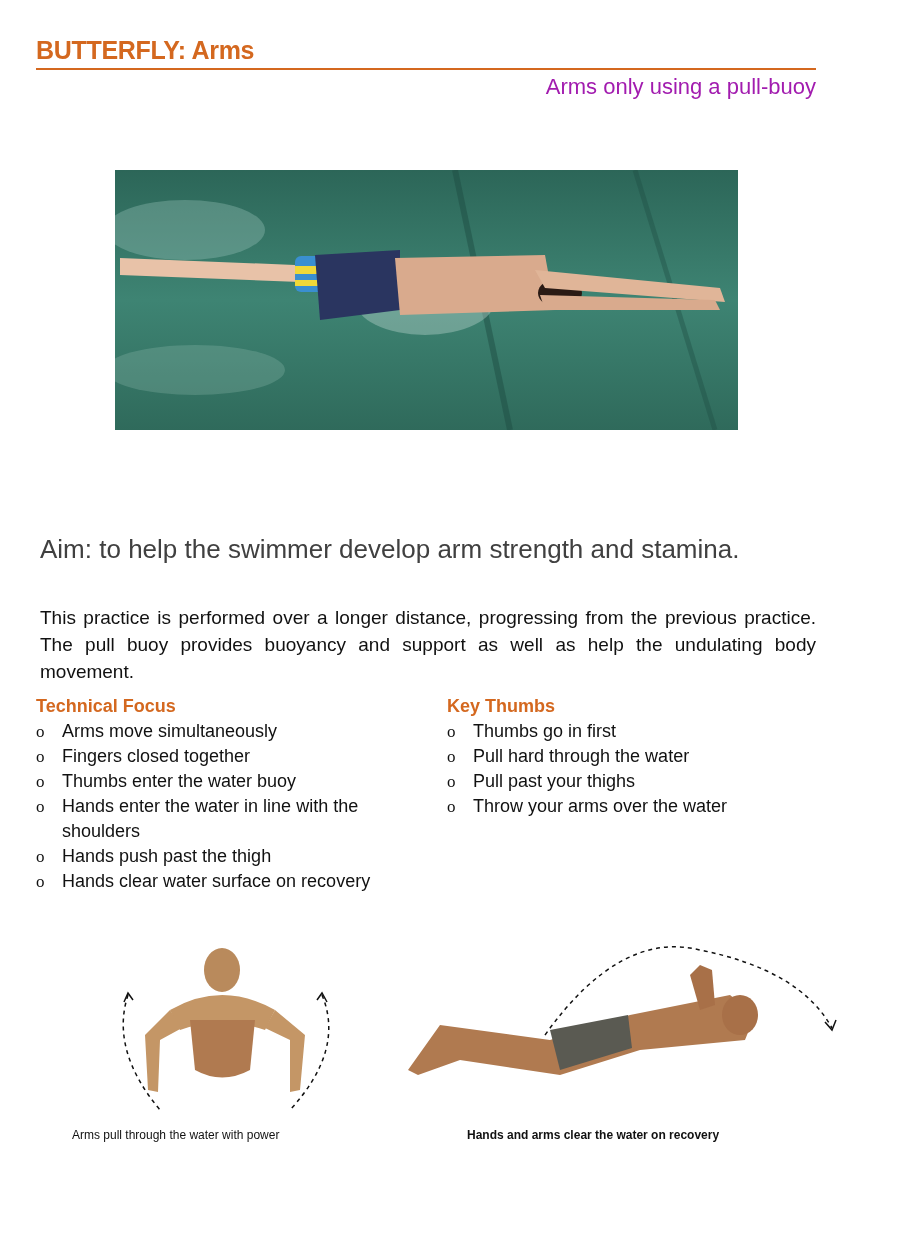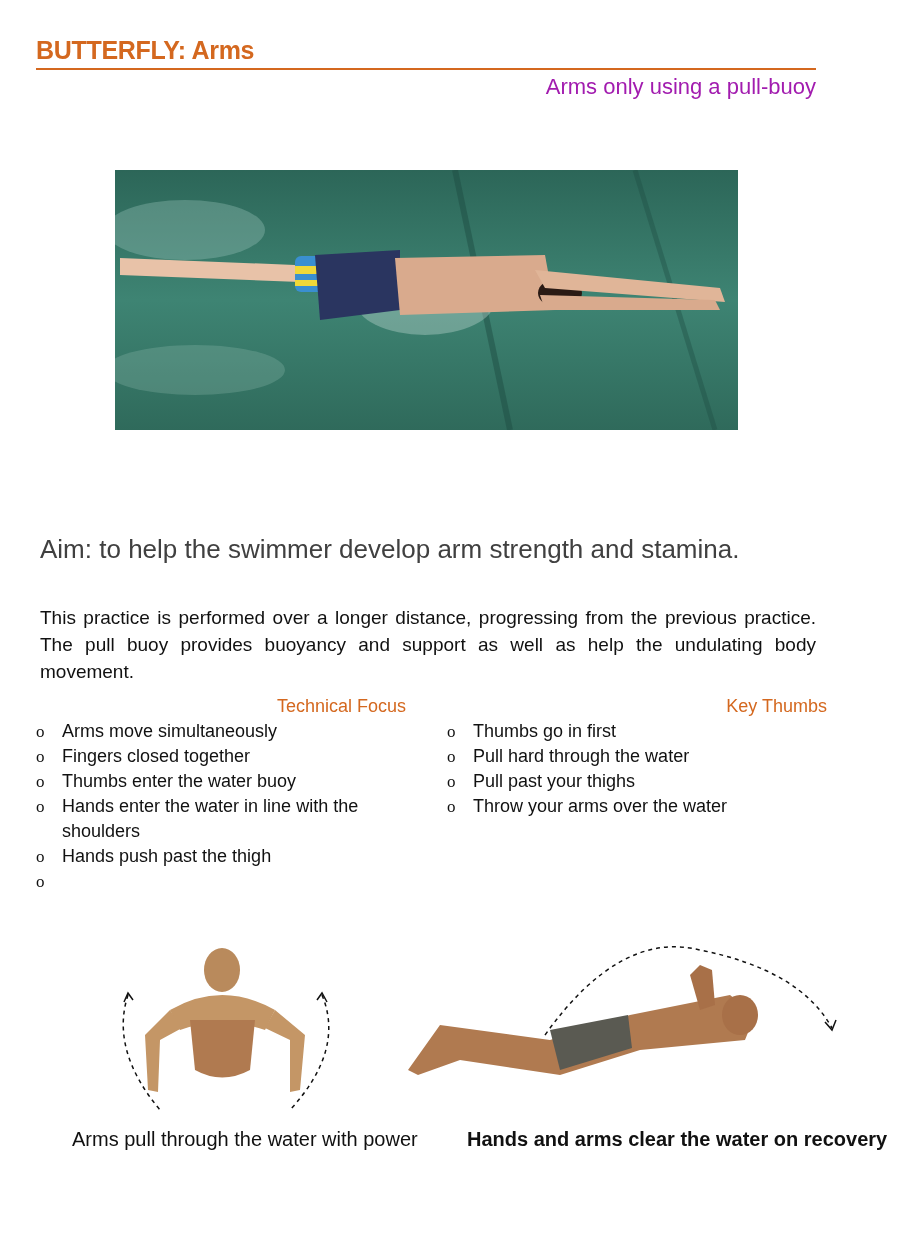--- a/index.html
+++ b/index.html
@@ -5,28 +5,28 @@
   html,body{margin:0;padding:0;background:#fff;}
   body{width:900px;height:1246px;position:relative;overflow:hidden;font-family:"Liberation Sans",sans-serif;color:#111;}
   .title{position:absolute;left:36px;top:36px;font-size:25px;font-weight:bold;color:#d4681f;letter-spacing:-0.3px;}
   .rule{position:absolute;left:36px;top:68px;width:780px;height:2px;background:#d4681f;}
   .subtitle{position:absolute;right:84px;top:74px;font-size:22px;color:#a21caf;}
   .photo{position:absolute;left:115px;top:170px;width:623px;height:260px;overflow:hidden;
     background:linear-gradient(180deg,#2f6c5e 0%,#3f8574 40%,#356f60 100%);}
   .aim{position:absolute;left:40px;top:534px;font-size:26px;color:#404040;text-align:center;}
   .para{position:absolute;left:40px;top:564px;width:776px;font-size:19px;line-height:27px;text-align:justify;color:#111;margin-top:40px;}
   .col{position:absolute;top:696px;font-size:18px;}
-  .col h3{margin:0 0 2px 0;font-size:18px;font-weight:normal;color:#d4681f;text-align:right;}
+  .col h3{margin:0 0 2px 0;font-size:18px;font-weight:bold;color:#d4681f;}
   .col ul{list-style:none;margin:0;padding:0;}
   .col li{position:relative;padding-left:26px;line-height:25px;color:#111;}
   .col li .b{position:absolute;left:0;top:0;font-family:"Liberation Serif",serif;font-size:17px;}
   .col1{left:36px;width:370px;}
   .col2{left:447px;width:380px;}
   .fig{position:absolute;}
-  .cap{position:absolute;top:1128px;font-size:20px;color:#111;}
+  .cap{position:absolute;top:1128px;font-size:12px;color:#111;}
 </style>
 </head>
 <body>
 
 <div class="title">BUTTERFLY: Arms</div>
 <div class="rule"></div>
 <div class="subtitle">Arms only using a pull-buoy</div>
 
 <div class="photo">
   <svg width="623" height="260" viewBox="0 0 623 260">
@@ -65,21 +65,21 @@
 <div class="para">This practice is performed over a longer distance, progressing from the previous practice.  The pull buoy provides buoyancy and support as well as help the undulating body movement.</div>
 
 <div class="col col1">
   <h3>Technical Focus</h3>
   <ul>
     <li><span class="b">o</span><span>Arms move simultaneously</span></li>
     <li><span class="b">o</span><span>Fingers closed together</span></li>
     <li><span class="b">o</span><span>Thumbs enter the water buoy</span></li>
     <li style="width:330px"><span class="b">o</span><span>Hands enter the water in line with the shoulders</span></li>
     <li><span class="b">o</span><span>Hands push past the thigh</span></li>
-    <li><span class="b">o</span></li>
+    <li><span class="b">o</span><span>Hands clear water surface on recovery</span></li>
   </ul>
 </div>
 
 <div class="col col2">
   <h3>Key Thumbs</h3>
   <ul>
     <li><span class="b">o</span><span>Thumbs go in first</span></li>
     <li><span class="b">o</span><span>Pull hard through the water</span></li>
     <li><span class="b">o</span><span>Pull past your thighs</span></li>
     <li><span class="b">o</span><span>Throw your arms over the water</span></li>

